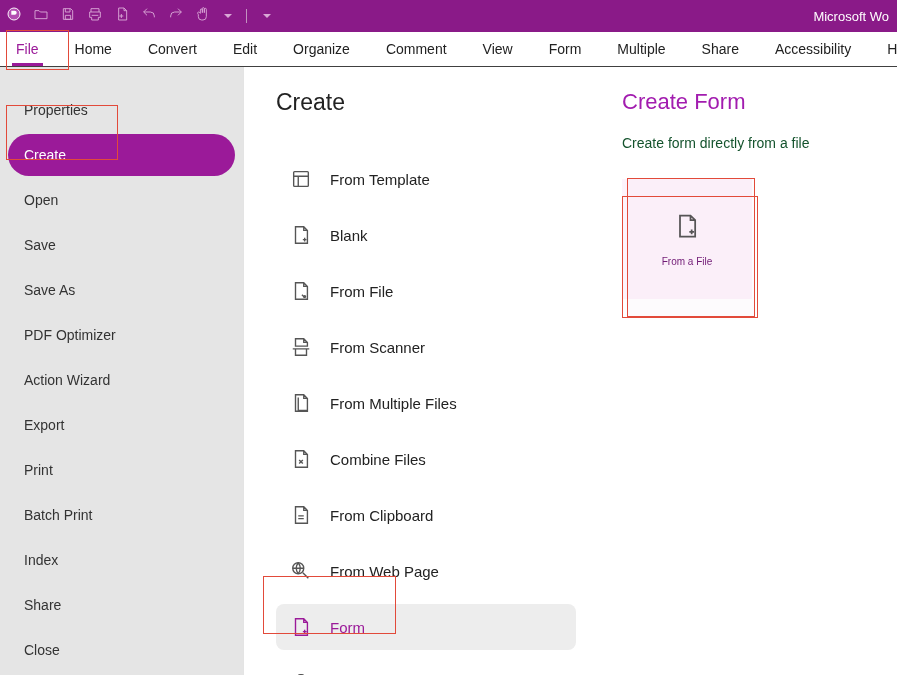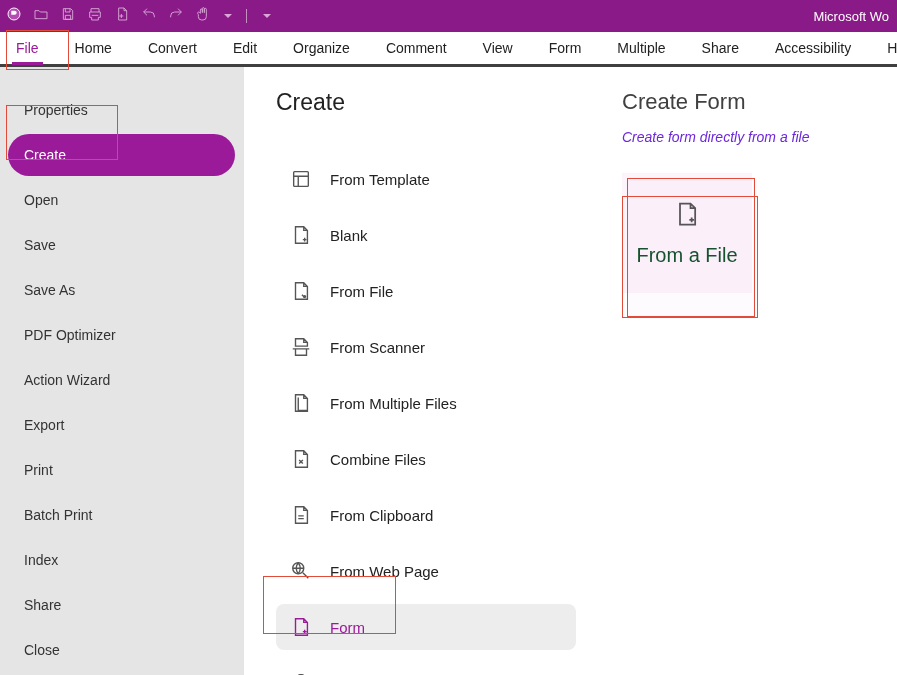--- a/index.html
+++ b/index.html
@@ -5,21 +5,21 @@
     * { margin: 0; padding: 0; box-sizing: border-box; font-family: -apple-system, BlinkMacSystemFont, "Segoe UI", Arial, sans-serif; }
     body { width: 897px; height: 675px; overflow: hidden; background: #fff; }
     
     .titlebar { height: 29px; background: #8a1a88; display: flex; align-items: center; padding: 16px 6px; color: #fff; position: relative; }
     .titlebar-icons { display: flex; gap: 11px; align-items: center; }
     .titlebar-icon svg { width: 16px; height: 16px; stroke: #d9a8d6; fill: none; stroke-width: 1.4; }
     .titlebar-title { position: absolute; right: 8px; color: #fff; font-size: 13px; }
     .titlebar-divider { width: 1px; height: 14px; background: #c292c0; margin: 0 3px; }
     .mini-triangle { width: 0; height: 0; border-left: 4px solid transparent; border-right: 4px solid transparent; border-top: 4px solid #d9a8d6; margin-left: 2px; }
     
-    .ribbon { height: 35px; display: flex; align-items: center; background: #fff; border-bottom: 3px solid #404040; padding-left: 14px; gap: 32px; font-size: 14px; color: #222; }
+    .ribbon { height: 35px; display: flex; align-items: center; background: #fff; border-bottom: 1px solid #404040; padding-left: 14px; gap: 32px; font-size: 14px; color: #222; }
     .ribbon-tab { cursor: pointer; padding: 8px 2px; position: relative; }
     .ribbon-tab.active { color: #9b1a99; font-weight: 500; }
     .ribbon-tab.active::after { content: ""; position: absolute; left: -2px; right: -2px; bottom: -1px; height: 3px; background: #9b1a99; }
     
     .hl-file { position: absolute; left: 6px; top: 30px; width: 63px; height: 40px; border: 1px solid #e24a3a; pointer-events: none; z-index: 5; }
     .hl-create { position: absolute; left: 6px; top: 105px; width: 112px; height: 55px; border: 1px solid #e24a3a; pointer-events: none; z-index: 5; }
     .hl-form { position: absolute; left: 263px; top: 576px; width: 133px; height: 58px; border: 1px solid #e24a3a; pointer-events: none; z-index: 5; }
     .hl-fromfile { position: absolute; left: 627px; top: 178px; width: 128px; height: 139px; border: 1px solid #e24a3a; background: rgba(160, 60, 150, 0.02); pointer-events: none; z-index: 5; }
     .hl-fromfile-outer { position: absolute; left: 622px; top: 196px; width: 136px; height: 122px; border: 1px solid #e24a3a; pointer-events: none; z-index: 5; }
     
@@ -32,25 +32,25 @@
     .center { flex: 1; padding: 22px 0 0 32px; }
     .center-title { font-size: 23px; color: #222; margin-bottom: 40px; font-weight: 400; }
     .create-list { display: flex; flex-direction: column; gap: 10px; }
     .create-item { display: flex; align-items: center; gap: 18px; padding: 12px 14px; border-radius: 8px; cursor: pointer; width: 300px; font-size: 15px; color: #222; }
     .create-item.selected { background: #ededed; color: #9b1a99; }
     .create-item.selected .create-icon svg { stroke: #9b1a99; }
     .create-icon { width: 22px; height: 22px; display: flex; align-items: center; justify-content: center; }
     .create-icon svg { width: 22px; height: 22px; stroke: #555; fill: none; stroke-width: 1.5; }
     
     .right-panel { width: 275px; padding: 22px 16px 0 0; }
-    .right-title { font-size: 22px; color: #404040; margin-bottom: 14px; font-weight: 400; }
-    .right-sub { font-size: 14px; color: #6d28d9; margin-bottom: 28px; font-style: italic; }
+    .right-title { font-size: 22px; color: #a21caf; margin-bottom: 20px; font-weight: 400; }
+    .right-sub { font-size: 14px; color: #14532d; margin-bottom: 28px; }
     .from-file-box {cursor: pointer;width: 130px;height: 120px;display: flex;flex-direction: column;align-items: center;justify-content: center;gap: 16px;background: #fdf3fb;}
     .from-file-box svg { width: 28px; height: 28px; stroke: #555; fill: none; stroke-width: 1.5; }
-    .from-file-box span { font-size: 20px; color: #14532d; }
+    .from-file-box span { font-size: 10px; color: #701a75; }
   </style>
 </head>
 <body>
 
 <div class="titlebar">
   <div class="titlebar-icons">
     <span class="titlebar-icon"><svg viewBox="0 0 24 24">
           <circle cx="12" cy="12" r="9" stroke="#fff" fill="#b34db1"></circle>
           <path d="M8 7h5a3 3 0 010 6H8z" fill="#fff" stroke="none"></path>
         </svg></span>

